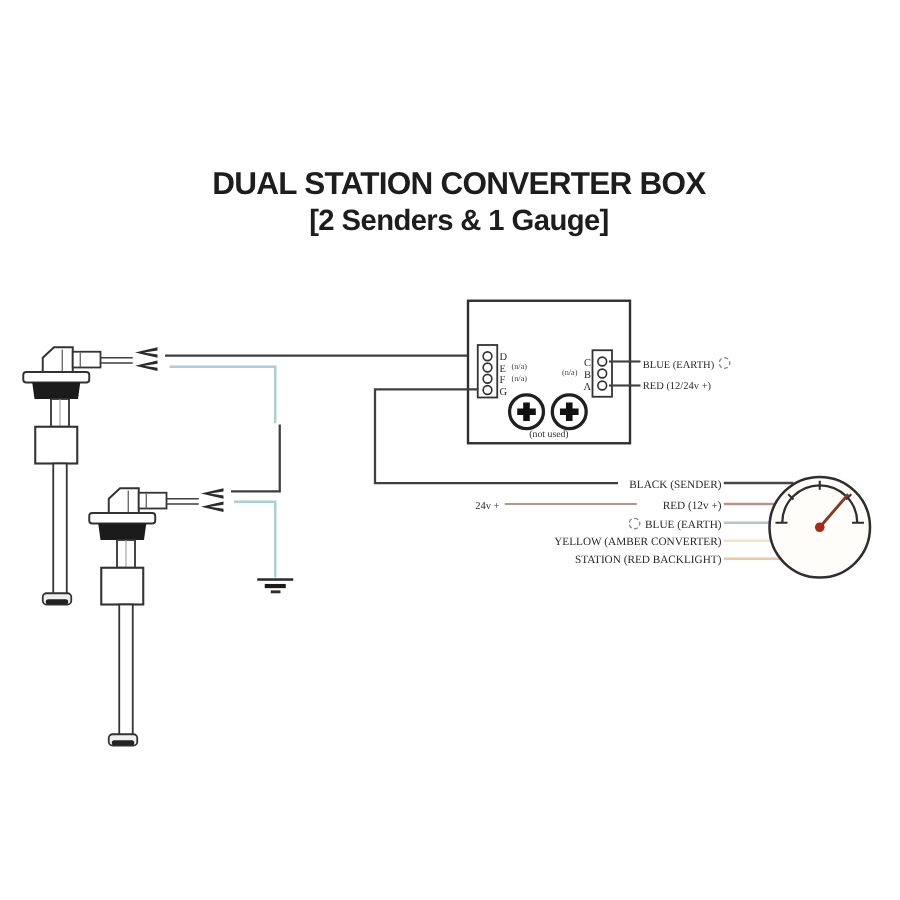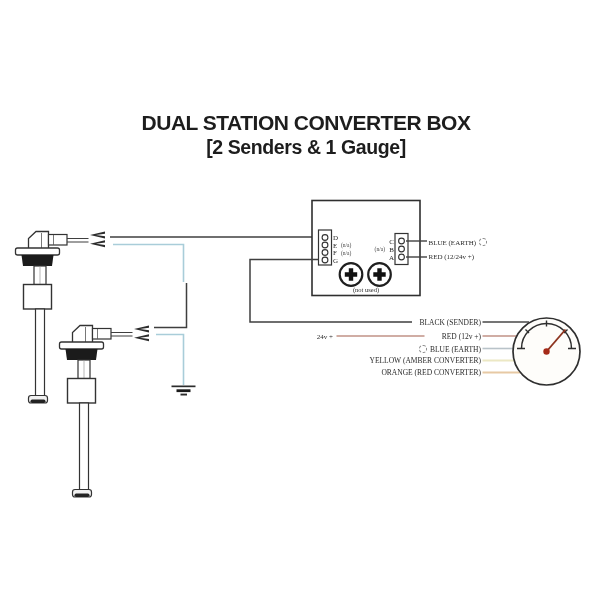--- a/index.html
+++ b/index.html
@@ -140,15 +140,15 @@
   <div class="lbl tiny" style="left:428.5px;top:253px">RED (12/24v +)</div>
 
   <div class="lbl tiny r" style="right:267px;top:332.5px">24v +</div>
 
   <div class="lbl r" style="right:119px;top:318.5px">BLACK (SENDER)</div>
   <div class="lbl r" style="right:119px;top:332.5px">RED (12v +)</div>
   <div class="lbl r" style="right:119px;top:344.5px">
     <span class="dashcirc gap-l"></span><span>BLUE (EARTH)</span>
   </div>
   <div class="lbl r" style="right:119px;top:356.5px">YELLOW (AMBER CONVERTER)</div>
-  <div class="lbl r" style="right:119px;top:368.5px">ORANGE (RED CONVERTER)</div>
+  <div class="lbl r" style="right:119px;top:368.5px">STATION (RED BACKLIGHT)</div>
 
 </div>
 
 </body></html>

